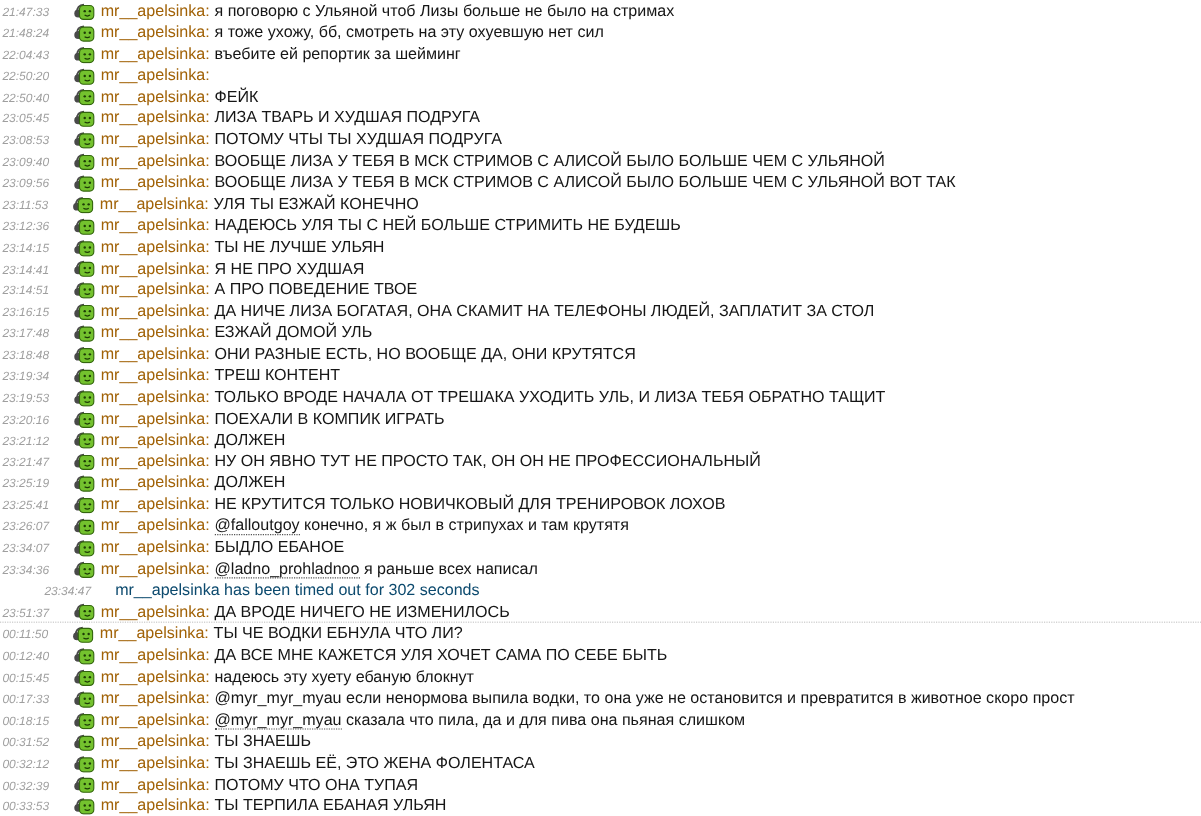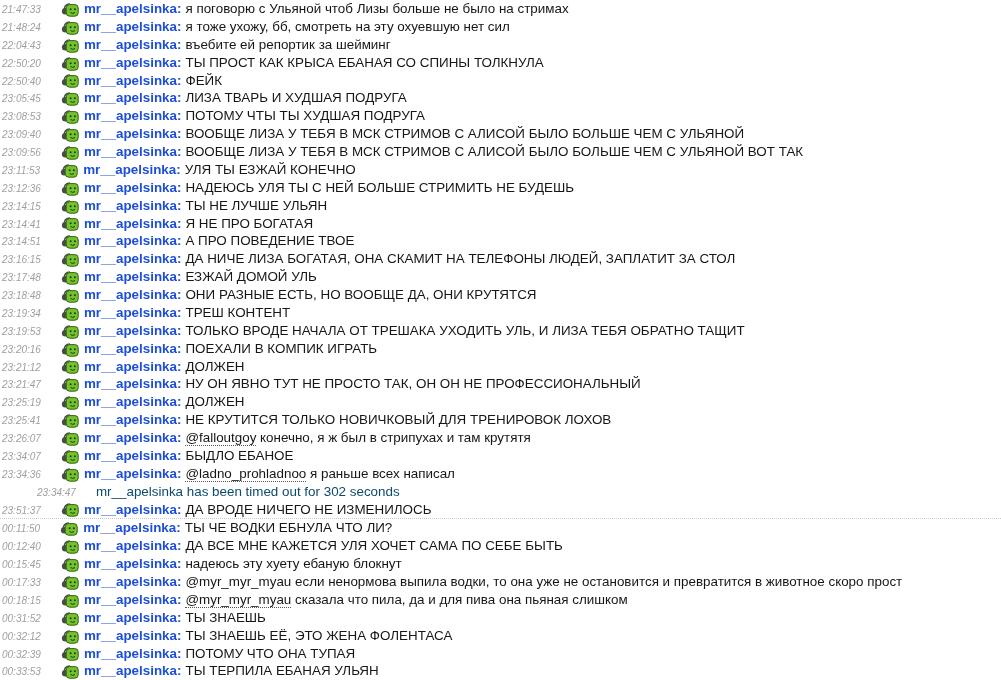--- a/index.html
+++ b/index.html
@@ -15,21 +15,21 @@
     font-size:13.4px;color:#161616;
   }
   .time{
     color:#9f9f9f;font-size:10px;margin-right:20px;flex:0 0 auto;font-style:italic;
   }
   .badge{
     flex:0 0 auto;align-self:center;display:inline-flex;
     width:18px;height:15px;margin-right:5px;margin-top:1px;
   }
   .user{
-    font-weight:bold;color:#1d4ed8;margin-right:4px;flex:0 0 auto;cursor:pointer;
+    font-weight:normal;color:#a16207;margin-right:4px;flex:0 0 auto;cursor:pointer;
   }
   .msg{color:#161616;}
   .mention{color:#161616;}
   .mention.dotted{
     border-bottom:1px dotted #555;
     padding-bottom:0px;
     margin-top:28px;
   }
   .system .sys{color:#0c4a6e;}
   .system{color:#9f9f9f;padding-left:37px;}
@@ -93,21 +93,20 @@
       <svg width="18" height="15" viewBox="0 0 18 15" aria-hidden="true">
         <circle cx="4.2" cy="9.2" r="3.3" fill="#4a4a4a"></circle>
         <path d="M3.4 8 Q2.8 2.4 9 2" stroke="#4a4a4a" stroke-width="1.6" fill="none"></path>
         <rect x="5.2" y="2.6" width="12" height="11.6" rx="3.4" fill="#74c22e" stroke="#33650d" stroke-width="1"></rect>
         <circle cx="9.6" cy="7.3" r="1" fill="#1d3b06"></circle>
         <circle cx="13.9" cy="7.3" r="1" fill="#1d3b06"></circle>
         <path d="M9.5 10.6 Q11.8 12.1 14 10.6" stroke="#1d3b06" stroke-width="1" fill="none"></path>
       </svg>
     </span>
     <span class="user">mr__apelsinka:</span>
-    <span class="msg"><span class="msg-rest">ТЫ ПРОСТ КАК КРЫСА ЕБАНАЯ СО СПИНЫ ТОЛКНУЛА</span></span>
 
   </div>
     <div class="row">
     <span class="time">22:50:40</span>
     <span class="badge">
       <svg width="18" height="15" viewBox="0 0 18 15" aria-hidden="true">
         <circle cx="4.2" cy="9.2" r="3.3" fill="#4a4a4a"></circle>
         <path d="M3.4 8 Q2.8 2.4 9 2" stroke="#4a4a4a" stroke-width="1.6" fill="none"></path>
         <rect x="5.2" y="2.6" width="12" height="11.6" rx="3.4" fill="#74c22e" stroke="#33650d" stroke-width="1"></rect>
         <circle cx="9.6" cy="7.3" r="1" fill="#1d3b06"></circle>
@@ -237,21 +236,21 @@
       <svg width="18" height="15" viewBox="0 0 18 15" aria-hidden="true">
         <circle cx="4.2" cy="9.2" r="3.3" fill="#4a4a4a"></circle>
         <path d="M3.4 8 Q2.8 2.4 9 2" stroke="#4a4a4a" stroke-width="1.6" fill="none"></path>
         <rect x="5.2" y="2.6" width="12" height="11.6" rx="3.4" fill="#74c22e" stroke="#33650d" stroke-width="1"></rect>
         <circle cx="9.6" cy="7.3" r="1" fill="#1d3b06"></circle>
         <circle cx="13.9" cy="7.3" r="1" fill="#1d3b06"></circle>
         <path d="M9.5 10.6 Q11.8 12.1 14 10.6" stroke="#1d3b06" stroke-width="1" fill="none"></path>
       </svg>
     </span>
     <span class="user">mr__apelsinka:</span>
-    <span class="msg"><span class="msg-rest">Я НЕ ПРО БОГАТАЯ</span></span>
+    <span class="msg"><span class="msg-rest">Я НЕ ПРО ХУДШАЯ</span></span>
 
   </div>
     <div class="row">
     <span class="time">23:14:51</span>
     <span class="badge">
       <svg width="18" height="15" viewBox="0 0 18 15" aria-hidden="true">
         <circle cx="4.2" cy="9.2" r="3.3" fill="#4a4a4a"></circle>
         <path d="M3.4 8 Q2.8 2.4 9 2" stroke="#4a4a4a" stroke-width="1.6" fill="none"></path>
         <rect x="5.2" y="2.6" width="12" height="11.6" rx="3.4" fill="#74c22e" stroke="#33650d" stroke-width="1"></rect>
         <circle cx="9.6" cy="7.3" r="1" fill="#1d3b06"></circle>

